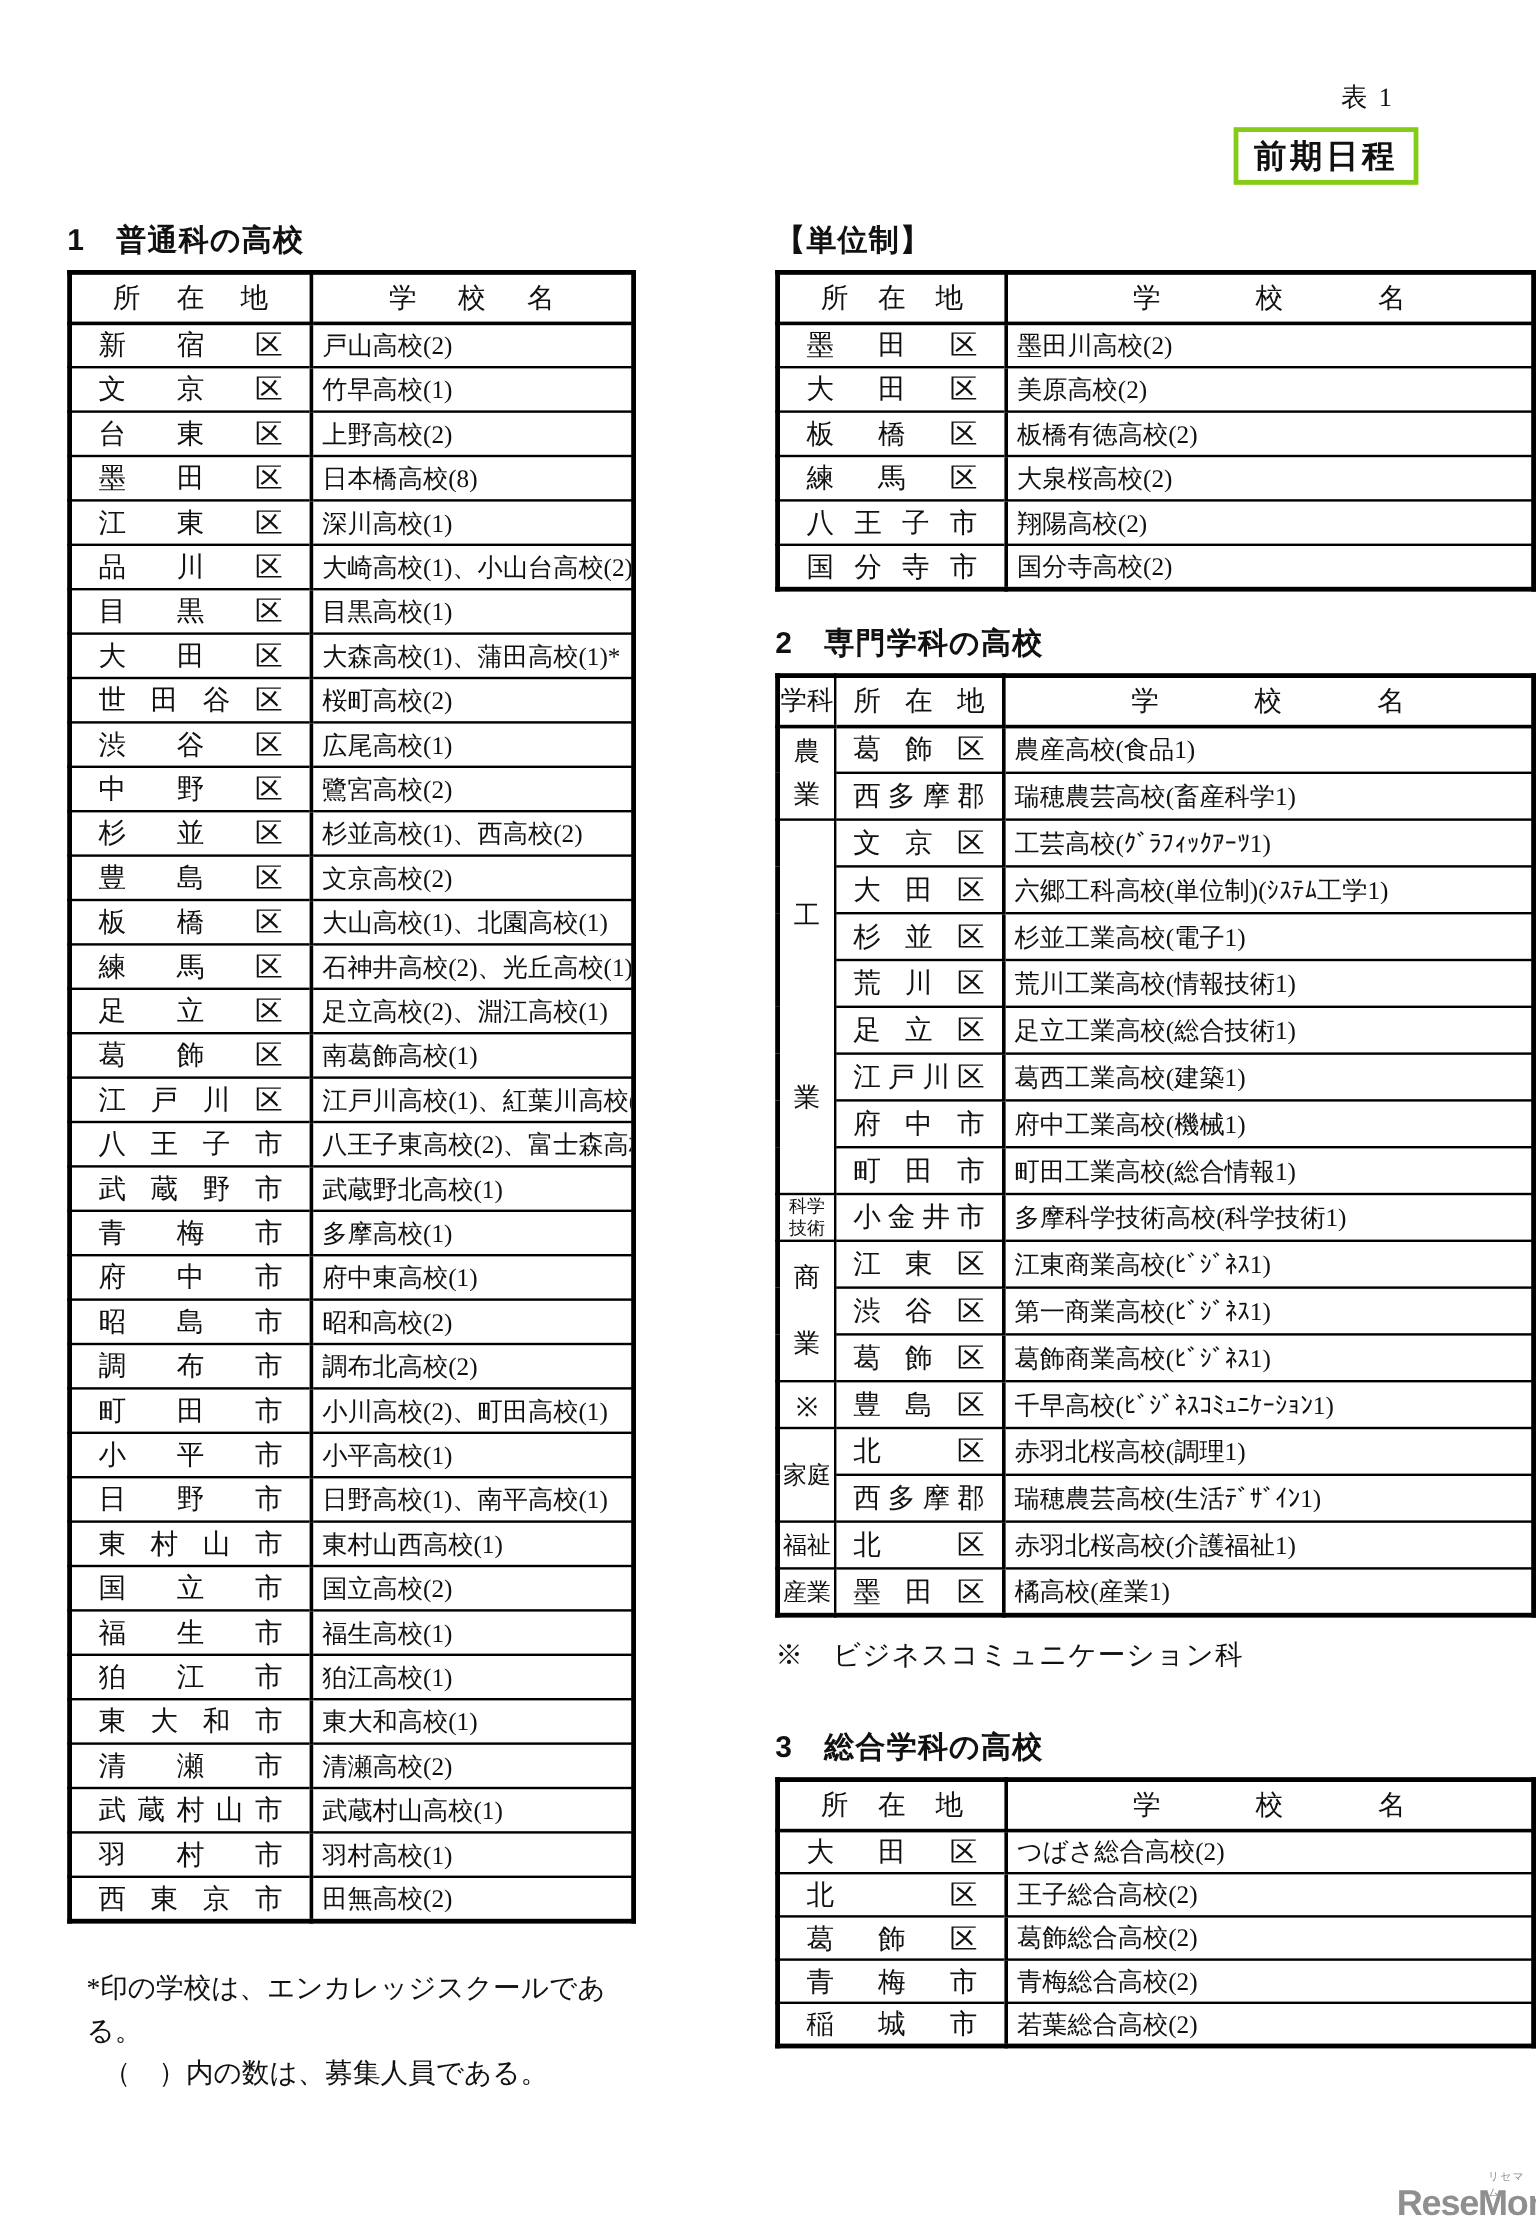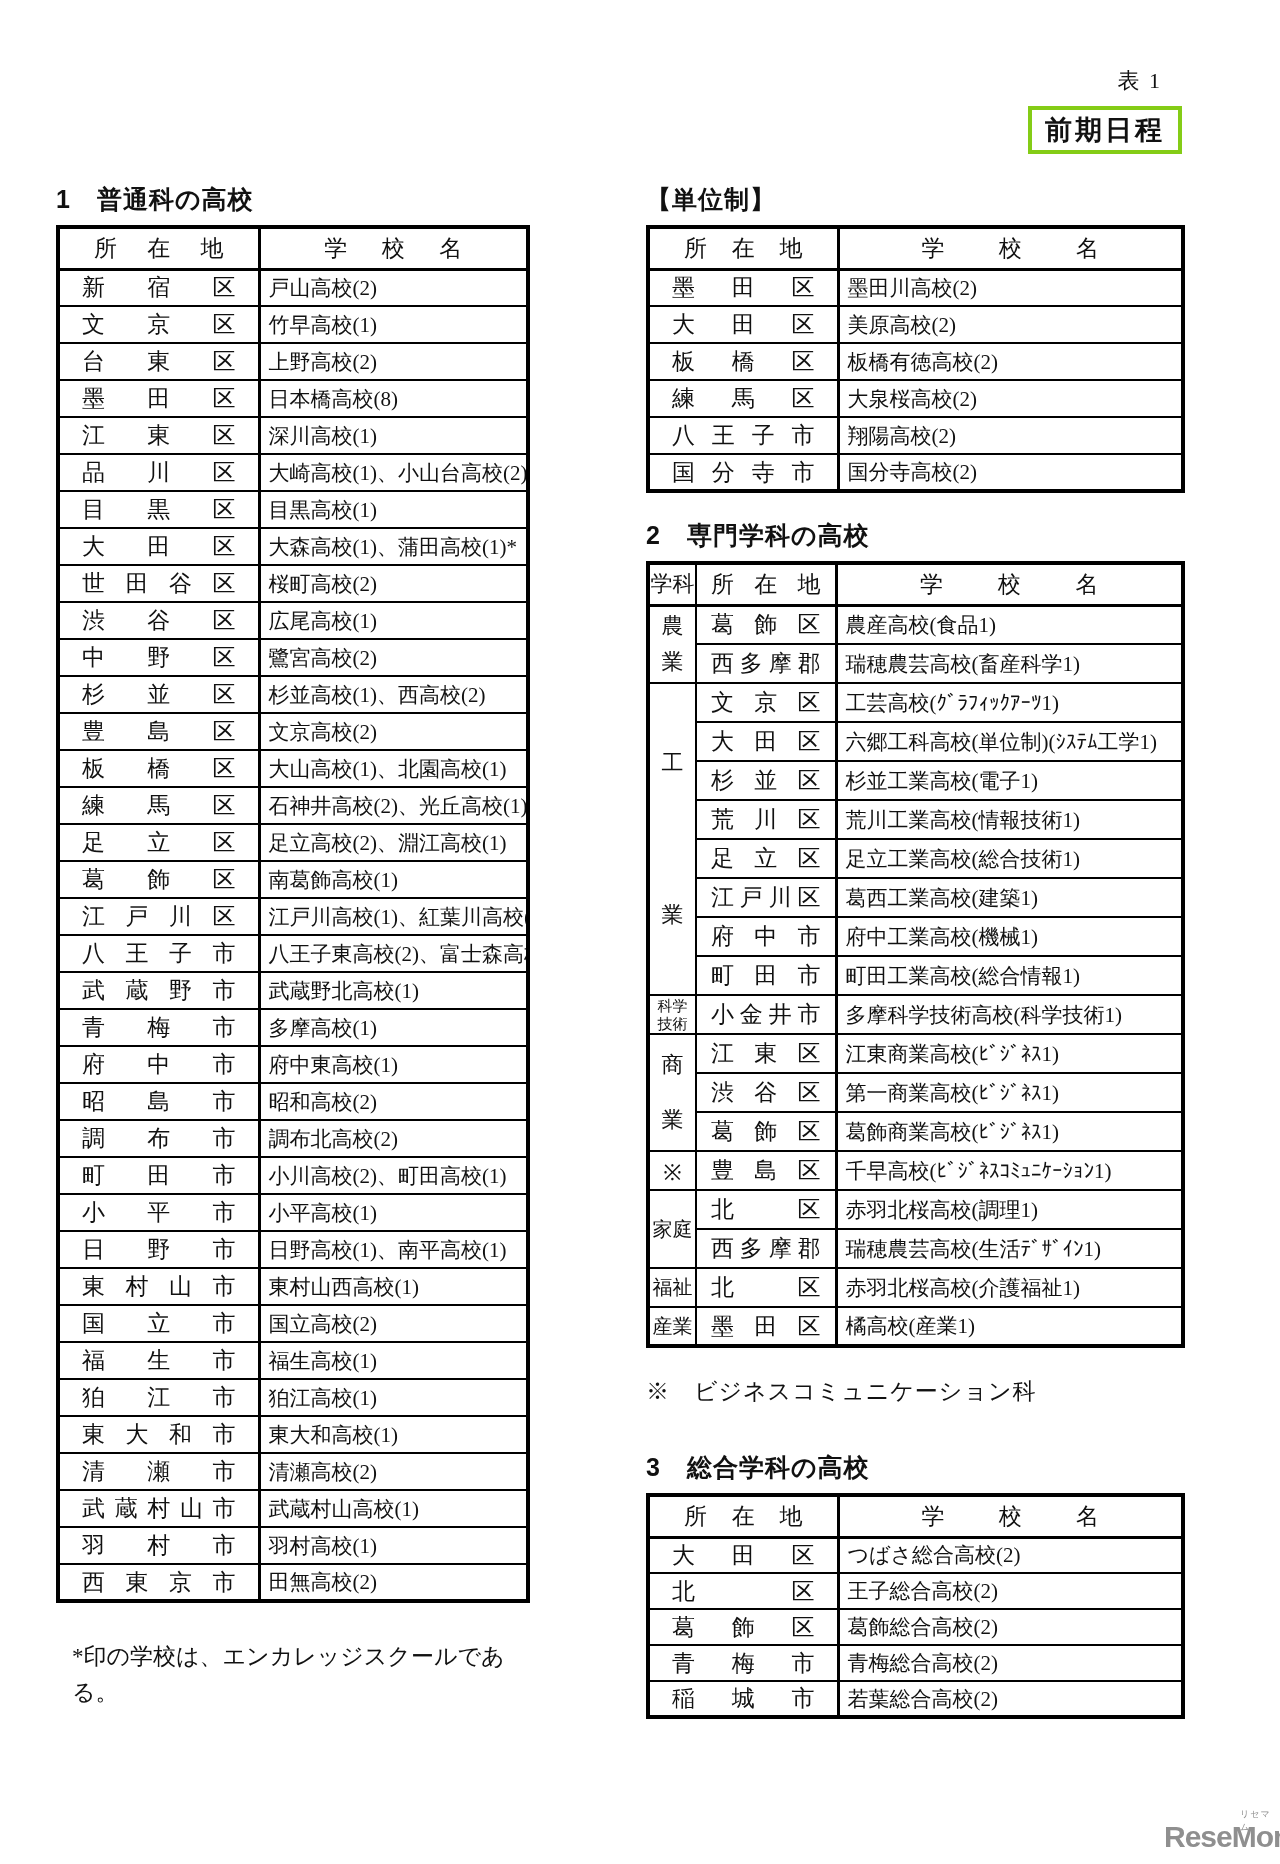--- a/index.html
+++ b/index.html
@@ -14,21 +14,21 @@
     text-align:right; font-size:22px; letter-spacing:2px;
   }
   .badge {
     position:absolute; top:106px; left:1028px;
     border:4px solid #84cc16; padding:2px 13px;
     font-family:"Liberation Sans","DejaVu Sans",sans-serif;
     font-weight:bold; font-size:27px; letter-spacing:3px;
   }
   .col { position:absolute; top:183px; }
   .col-left  { left:56px;  width:474px; }
-  .col-right { left:646px; width:539px; }
+  .col-right { left:646px; width:634px; }
   .sec-title {
     font-family:"Liberation Sans","DejaVu Sans",sans-serif;
     font-weight:bold; font-size:25px; letter-spacing:1px;
     margin-bottom:9px; white-space:nowrap;
   }
   table { border-collapse:collapse; width:100%; table-layout:fixed; }
   .sheet-table { border:4px solid #000; background:#fff; }
   th, td {
     border:2px solid #000; font-weight:normal; font-size:23px;
     vertical-align:middle; overflow:hidden;
@@ -45,21 +45,21 @@
   .hdr-school { width:52%; margin:0 auto; }
   .school { text-align:left; padding-left:8px; font-size:21px; white-space:nowrap; }
   .dept { font-size:22px; text-align:center; padding:0; }
   .vdist {
     display:flex; flex-direction:column; justify-content:space-around;
     align-items:center; margin:0 auto;
   }
   .vh2 { height:72px; } .vh8 { height:304px; } .vh3 { height:110px; }
   .dept-sm { font-size:15px; line-height:1.2; word-break:break-all; padding:0 4px; text-align:center; }
   .dept-h { font-size:20px; white-space:nowrap; }
-  .spec-note { margin-top:28px; font-size:23px; letter-spacing:1px; }
+  .spec-note { margin-top:16px; font-size:23px; letter-spacing:1px; }
   .gap-s2 { margin-top:26px; }
   .gap-s3 { margin-top:44px; }
   .footnotes { margin-top:36px; font-size:23px; line-height:1.55; }
   .fn1 { padding-left:16px; }
   .fn2 { padding-left:30px; }
   .wm {
     position:absolute; top:1820px; left:1164px;
     color:#8f8f8f; font-family:"Liberation Sans","DejaVu Sans",sans-serif;
     font-weight:bold; font-size:30px; letter-spacing:-1px;
   }
@@ -503,20 +503,21 @@
               <span>京</span>
               <span>市</span>
             </div>
           </td>
           <td class="school"><span>田無高校(2)</span></td>
         </tr>
       </tbody>
   </table>
   <div class="footnotes">
     <div class="fn1">*印の学校は、エンカレッジスクールである。</div>
+    <div class="fn2">（　）内の数は、募集人員である。</div>
   </div>
 </div>
 
 <div class="col col-right">
 
   <div>
     <div class="sec-title">【単位制】</div>
     <table class="sheet-table tblu">
       <colgroup>
           <col style="width:190px">

